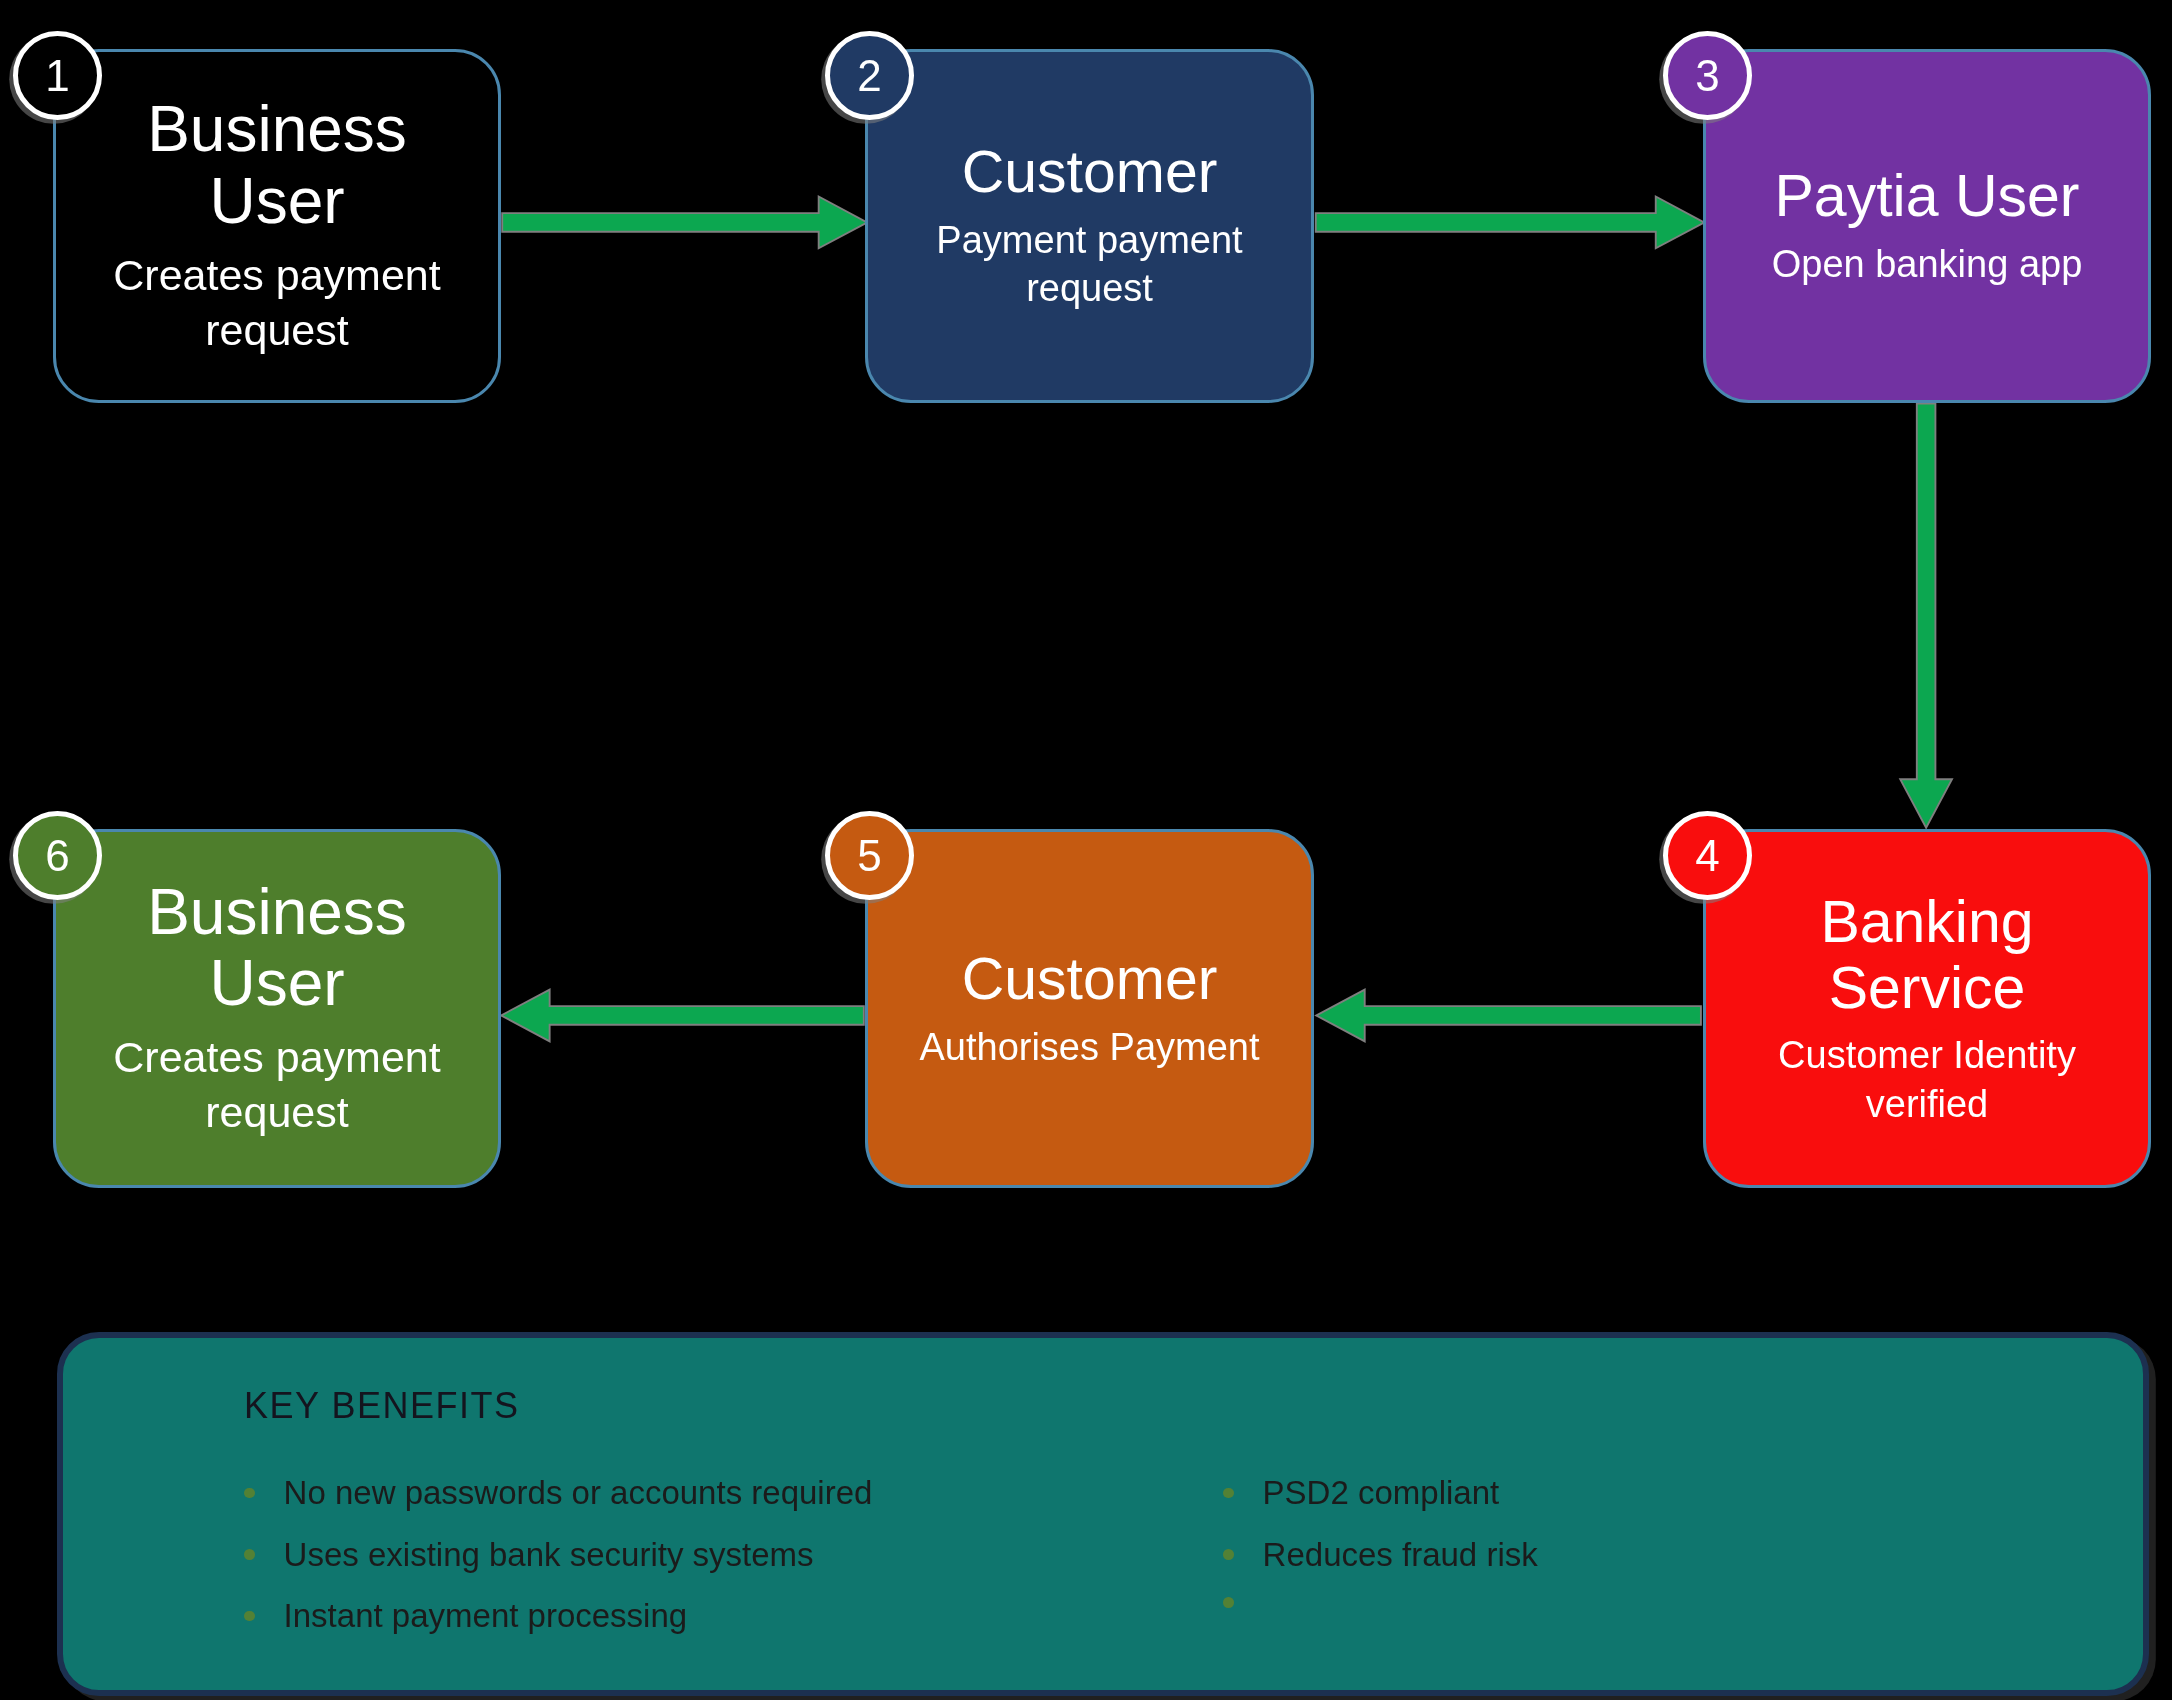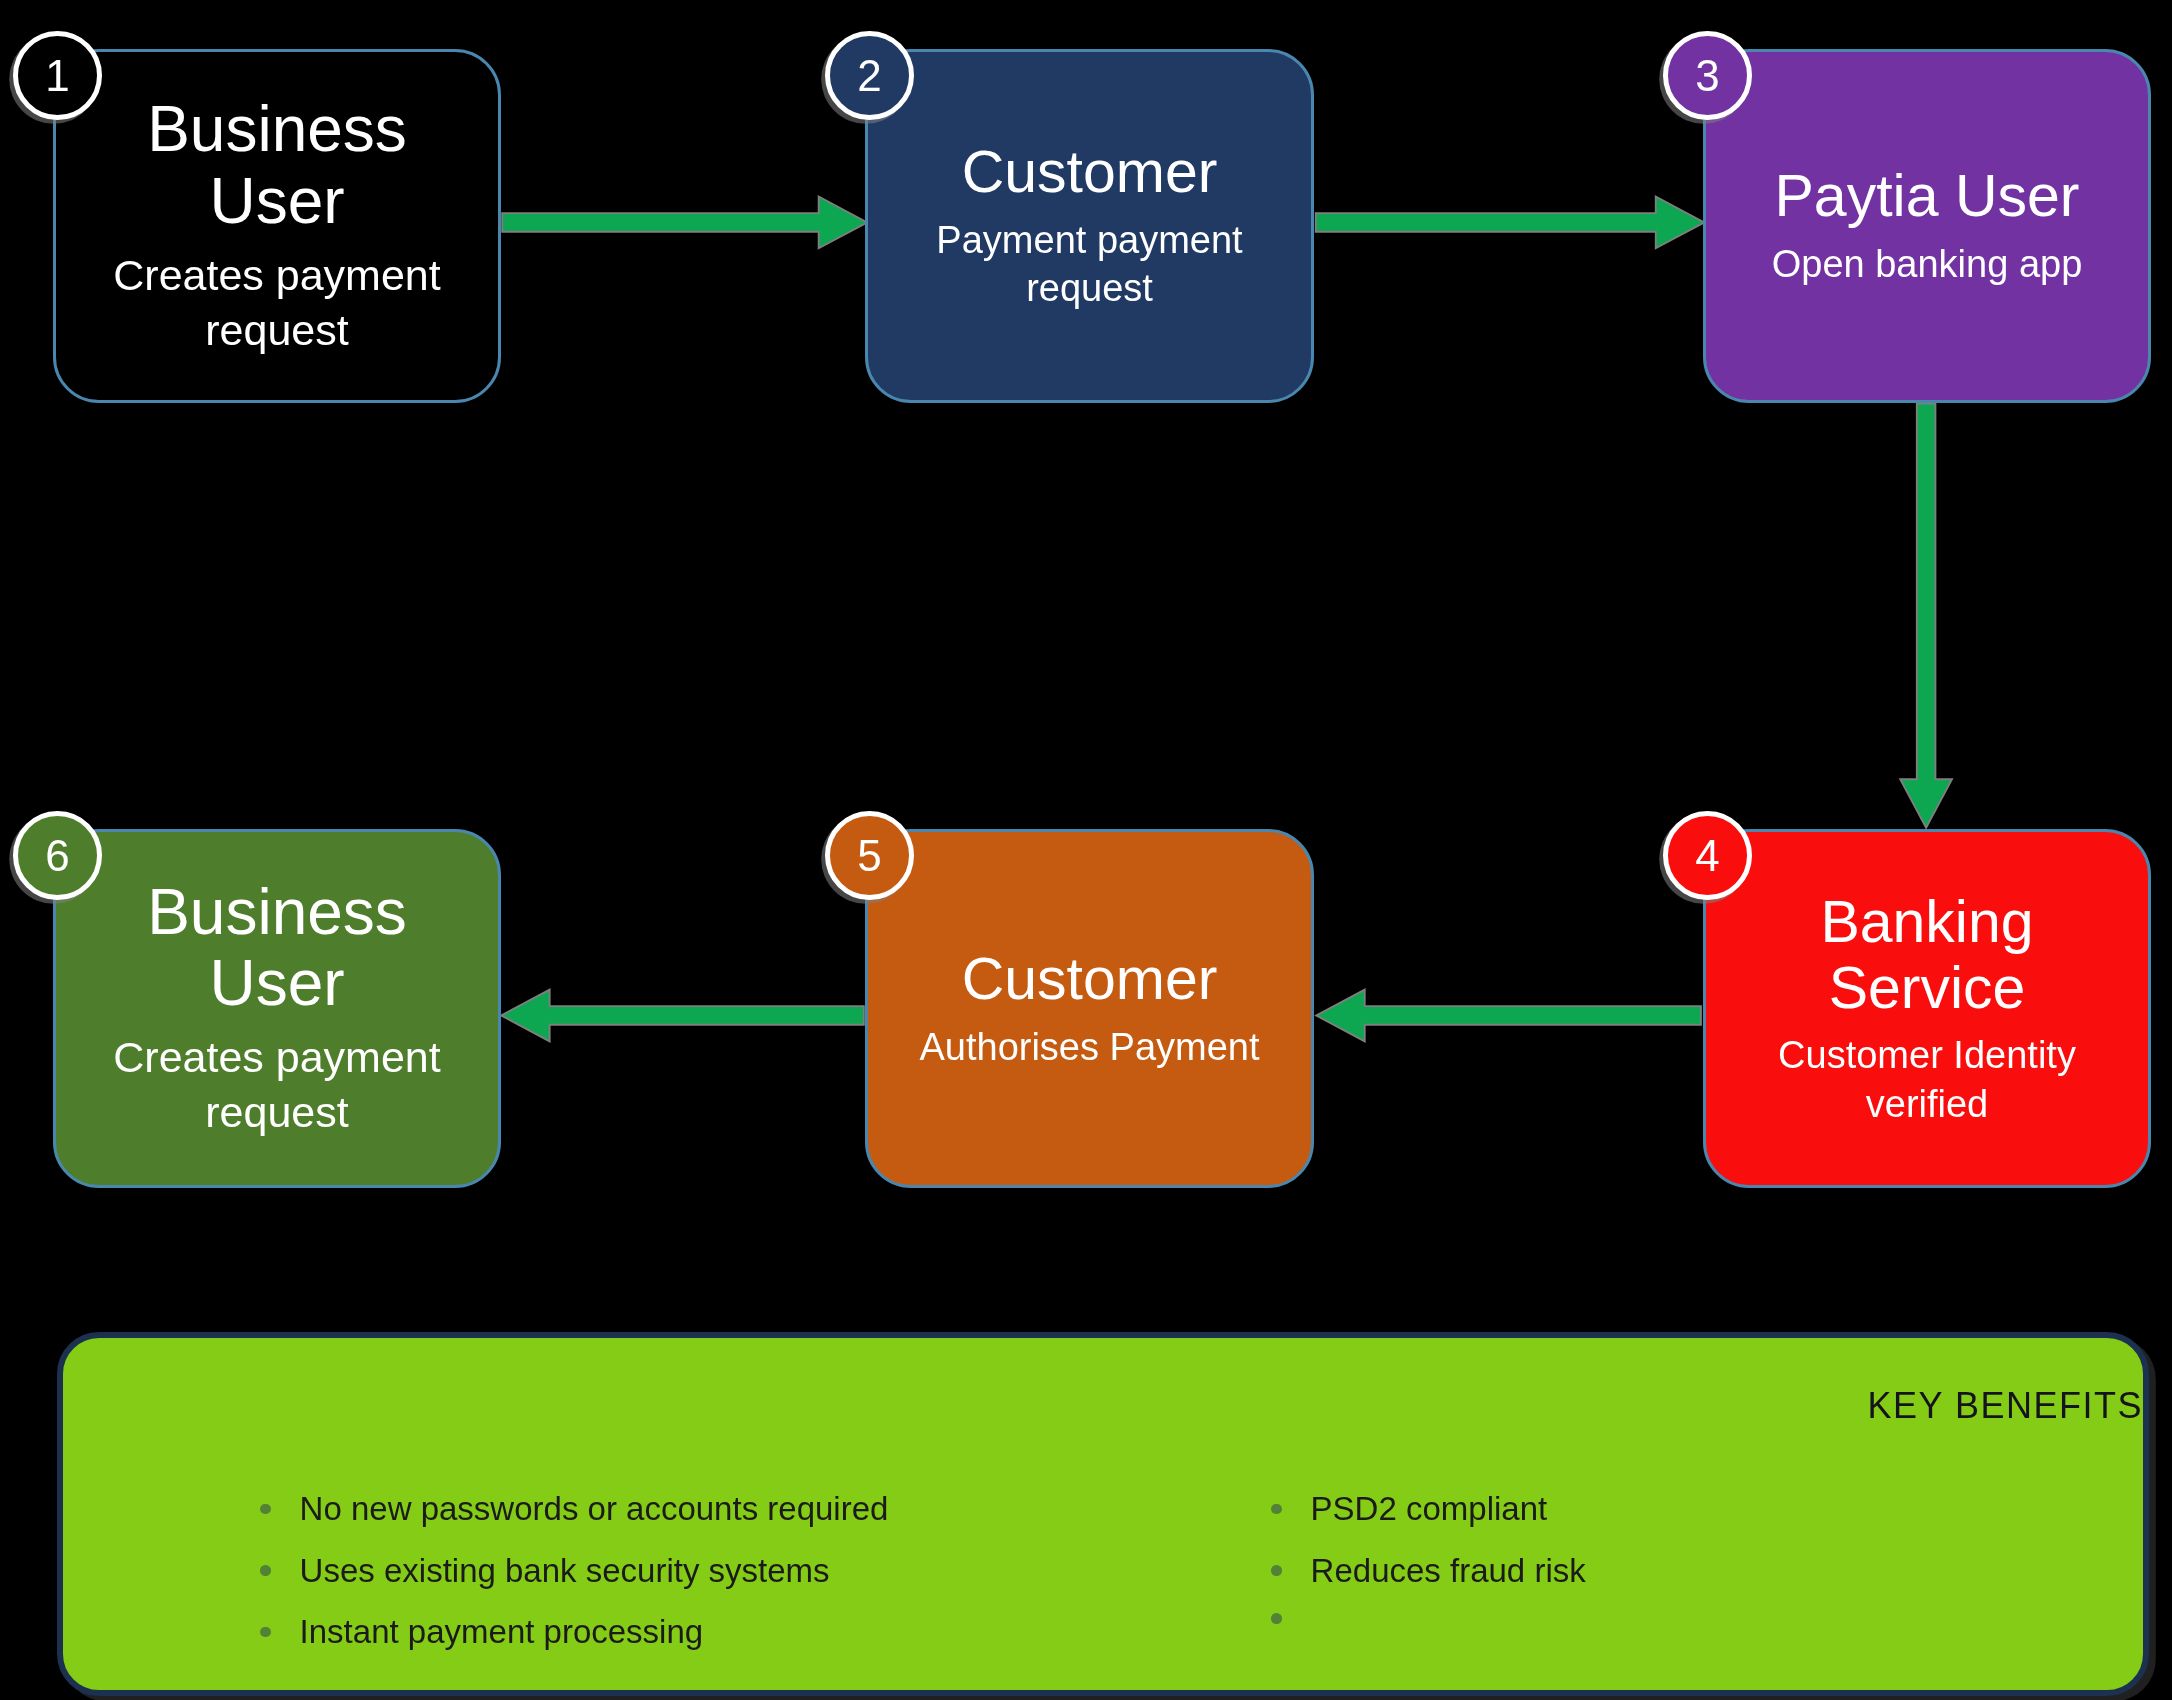--- a/index.html
+++ b/index.html
@@ -89,21 +89,21 @@
   }
   .benefits-heading {
     margin: 47px 0 0 181px;
     font-size: 36px;
     letter-spacing: 1.5px;
   }
   .benefits-cols {
     display: flex;
     margin: 47px 0 0 181px;
   }
-  .bcol { list-style: none; margin: 16px; padding: 0; }
+  .bcol { list-style: none; margin: 0; padding: 0; }
   .bcol-left { width: 979px; }
   .bcol-right { flex: 1; }
   .bitem {
     display: flex;
     align-items: center;
     margin-bottom: 23.5px;
     font-size: 33px;
     color: #1B1B1B;
   }
   .dot {
@@ -169,21 +169,21 @@
   </div>
 
   <div class="node pos-6" style="background: rgb(78, 126, 44); border-color: rgb(74, 135, 174);">
     <div class="badge" style="background: rgb(78, 126, 44);">
       <span>6</span>
     </div>
     <div class="node-title t-sm">Business User</div>
     <div class="node-sub s-sm">Creates payment request</div>
   </div>
 
-  <div class="benefits" style="background: #84cc16; border-color: rgb(28, 48, 80); text-align: right;">
+  <div class="benefits" style="background: #0f766e; border-color: rgb(28, 48, 80);">
     <div class="benefits-heading">KEY BENEFITS</div>
     <div class="benefits-cols">
       <ul class="bcol bcol-left">
         <li class="bitem">
           <span class="dot" style="background: rgb(83, 129, 53);"></span>
           <span>No new passwords or accounts required</span>
         </li>
         <li class="bitem">
           <span class="dot" style="background: rgb(83, 129, 53);"></span>
           <span>Uses existing bank security systems</span>

